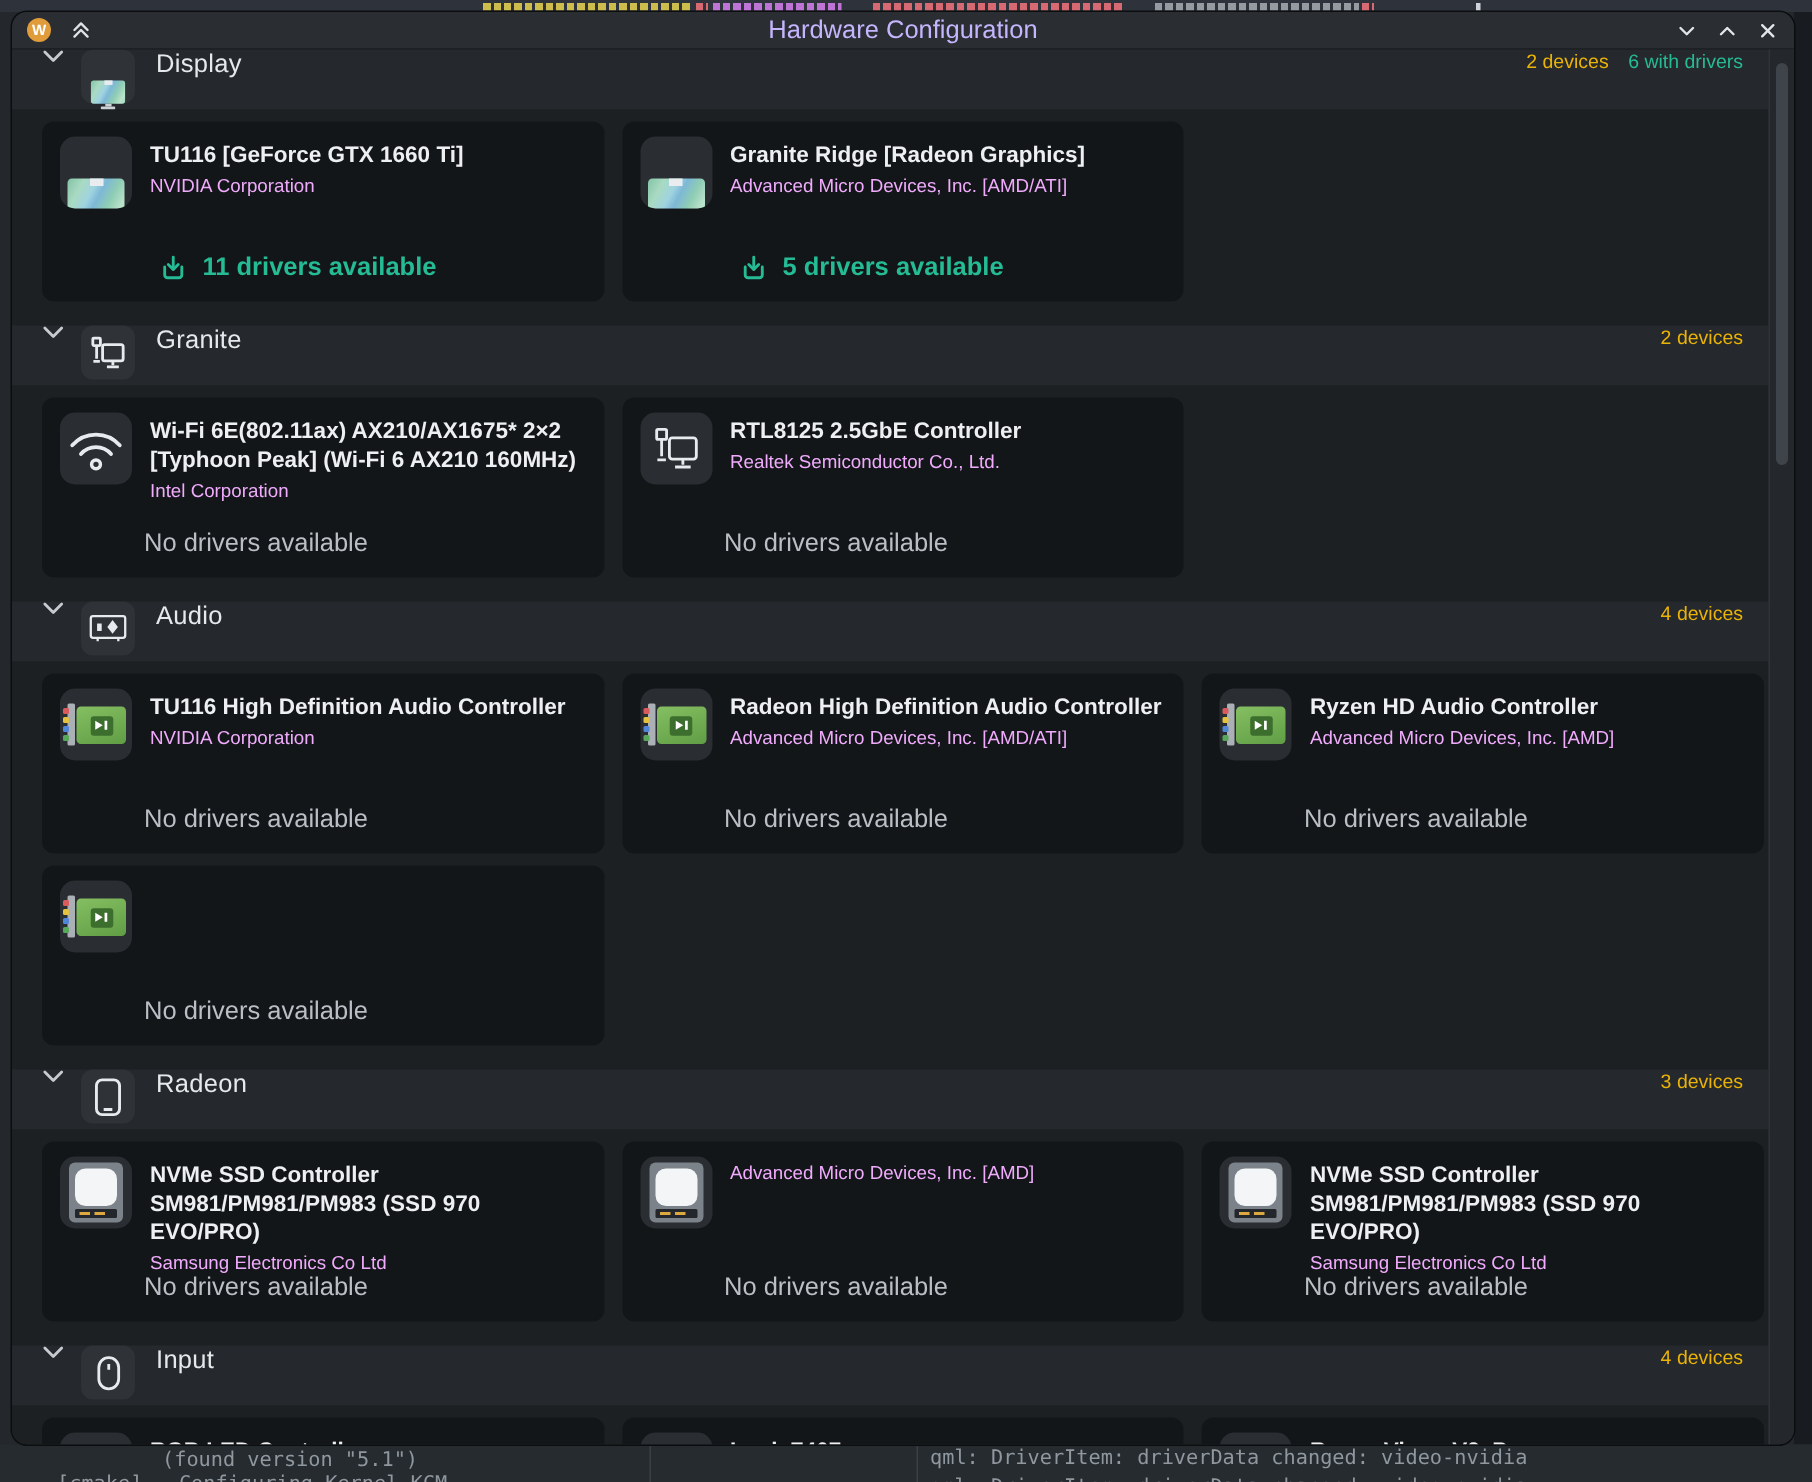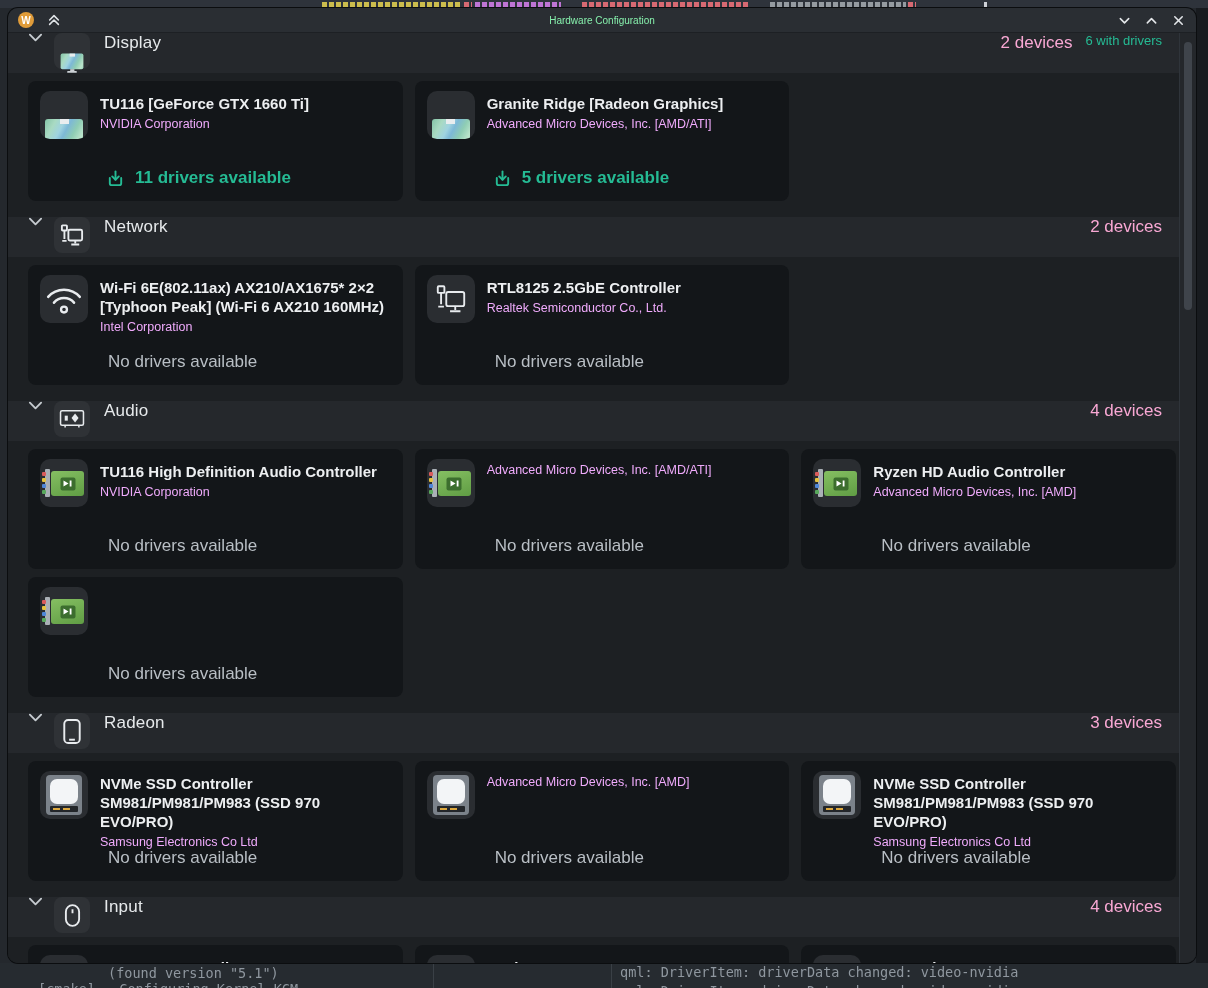--- a/index.html
+++ b/index.html
@@ -16,46 +16,46 @@
   .rightstrip{position:absolute;top:8px;right:0;width:12px;height:955px;background:#181b1f}
 
   
   .win{position:absolute;left:8px;top:8px;width:1188px;height:955px;background:#1d2023;
        border-radius:10px;overflow:hidden;box-shadow:0 0 0 1px #0b0d0f}
   .titlebar{position:relative;height:24px;background:#2a2e33;border-bottom:1px solid #1d2024;
             display:flex;align-items:center}
   .appbadge{width:16px;height:16px;border-radius:50%;background:#e09c3a;margin-left:10px;
             display:flex;align-items:center;justify-content:center;color:#fff;font-size:10px;font-weight:700}
   .pinbtn{margin-left:13px;display:flex;align-items:center}
-  .wintitle{position:absolute;left:50%;transform:translateX(-50%);color:#86efac;font-size:10px}
+  .wintitle{position:absolute;left:50%;transform:translateX(-50%);color:#c4b5fd;font-size:17px}
   .winctrls{margin-left:auto;display:flex;align-items:center;gap:13px;padding-right:11px}
   .wbtn{display:flex;align-items:center;justify-content:center;width:14px;height:14px;cursor:default}
 
   
   .content{position:absolute;top:25px;left:0;right:0;bottom:0;overflow:hidden;background:#1d2023}
   .sec-hdr{height:40px;display:flex;align-items:flex-start;background:#25282c;padding:0 34px 0 20px}
   .hdr-chev{width:16px;display:flex;margin-right:10px}
   .hdr-tile{width:36px;height:36px;border-radius:8px;background:#2f3236;display:flex;
             align-items:center;justify-content:center;margin-right:14px;flex:none}
   .hdr-label{font-size:17px;color:#e6e9eb;letter-spacing:.2px}
   .hdr-spacer{flex:1}
-  .hdr-count{font-size:17px;color:#f9a8d4}
+  .hdr-count{font-size:13px;color:#eab308}
   .hdr-drivers{font-size:13px;color:#25bb94;margin-left:13px}
 
   .cards{display:grid;grid-template-columns:repeat(3,1fr);column-gap:12px;row-gap:8px;
          grid-auto-rows:120px;padding:8px 20px 16px;background:#1d2023}
   .card{position:relative;background:#131619;border-radius:8px;height:120px;padding:10px 12px;
         display:flex;align-items:flex-start;gap:12px;box-sizing:border-box}
   .tile{width:48px;height:48px;background:#2a2d31;border-radius:10px;flex:none;
         display:flex;align-items:center;justify-content:center;overflow:hidden}
   .cbody{min-width:0}
   .ctitle{font-size:15px;font-weight:700;color:#edeff1;line-height:1.27;margin-top:3px}
   .cvendor{font-size:12.5px;color:#f0abfc;margin-top:4px}
   .cstatus{position:absolute;bottom:13px;font-size:17px}
-  .cstatus.none{left:80px;color:#b9bfc5}
+  .cstatus.none{left:68px;color:#b9bfc5}
   .cstatus.avail{left:78px;color:#25bb94;display:flex;align-items:center;gap:10px;font-weight:600}
   .dlico{display:flex}
 
   
   .scrollbar{position:absolute;top:25px;right:0;bottom:0;width:16px;background:#24272b;border-left:1px solid #2f343a}
   .thumb{position:absolute;left:4px;top:9px;width:8px;height:268px;border-radius:4px;background:#3f444b}
 
   
   .mon{position:relative;width:40px;height:35px}
   .mon-screen{width:38px;height:26px;margin:0 auto;border-radius:3px;
@@ -202,21 +202,21 @@
         <span class="hdr-tile">
           <svg width="26" height="25" viewBox="0 0 36 34" fill="none" stroke="#e8ebee" stroke-width="2.6" stroke-linejoin="round">
             <rect x="4" y="3" width="7" height="7" rx="1"></rect>
             <path d="M7.5 10 v12"></path>
             <path d="M4.5 24.5 h6"></path>
             <rect x="13" y="9" width="19" height="15" rx="2"></rect>
             <path d="M22.5 24 v4"></path>
             <path d="M17 29.5 h11"></path>
           </svg>
         </span>
-        <span class="hdr-label">Network</span>
+        <span class="hdr-label">Granite</span>
         <span class="hdr-spacer"></span>
         <span class="hdr-count">2 devices</span>
       </div>
       <div class="cards">
         <div class="card">
           <div class="tile">
             <svg width="38" height="32" viewBox="0 0 36 30" fill="none" stroke="#e8ebee" stroke-width="2.4" stroke-linecap="round">
               <path d="M3 13 A 20 20 0 0 1 33 13"></path>
               <path d="M8.5 18.5 A 12.5 12.5 0 0 1 27.5 18.5"></path>
               <circle cx="18" cy="25" r="2.8" stroke-width="2.2"></circle>
@@ -301,20 +301,21 @@
                 <div class="snd-chip">
                   <svg width="10" height="8" viewBox="0 0 10 8">
                     <path d="M1 1 L6 4 L1 7 Z" fill="#fff"></path>
                     <rect x="7.2" y="1" width="1.8" height="6" fill="#fff"></rect>
                   </svg>
                 </div>
               </div>
             </div>
           </div>
           <div class="cbody">
+            <div class="ctitle">Radeon High Definition Audio Controller</div>
             <div class="cvendor">Advanced Micro Devices, Inc. [AMD/ATI]</div>
           </div>
           <div class="cstatus none">No drivers available</div>
         </div>
         <div class="card">
           <div class="tile">
             <div class="snd">
               <div class="snd-bracket"></div>
               <div class="snd-dot" style="top:5px;background:#d95b5b"></div>
               <div class="snd-dot" style="top:11px;background:#e4c23f"></div>

